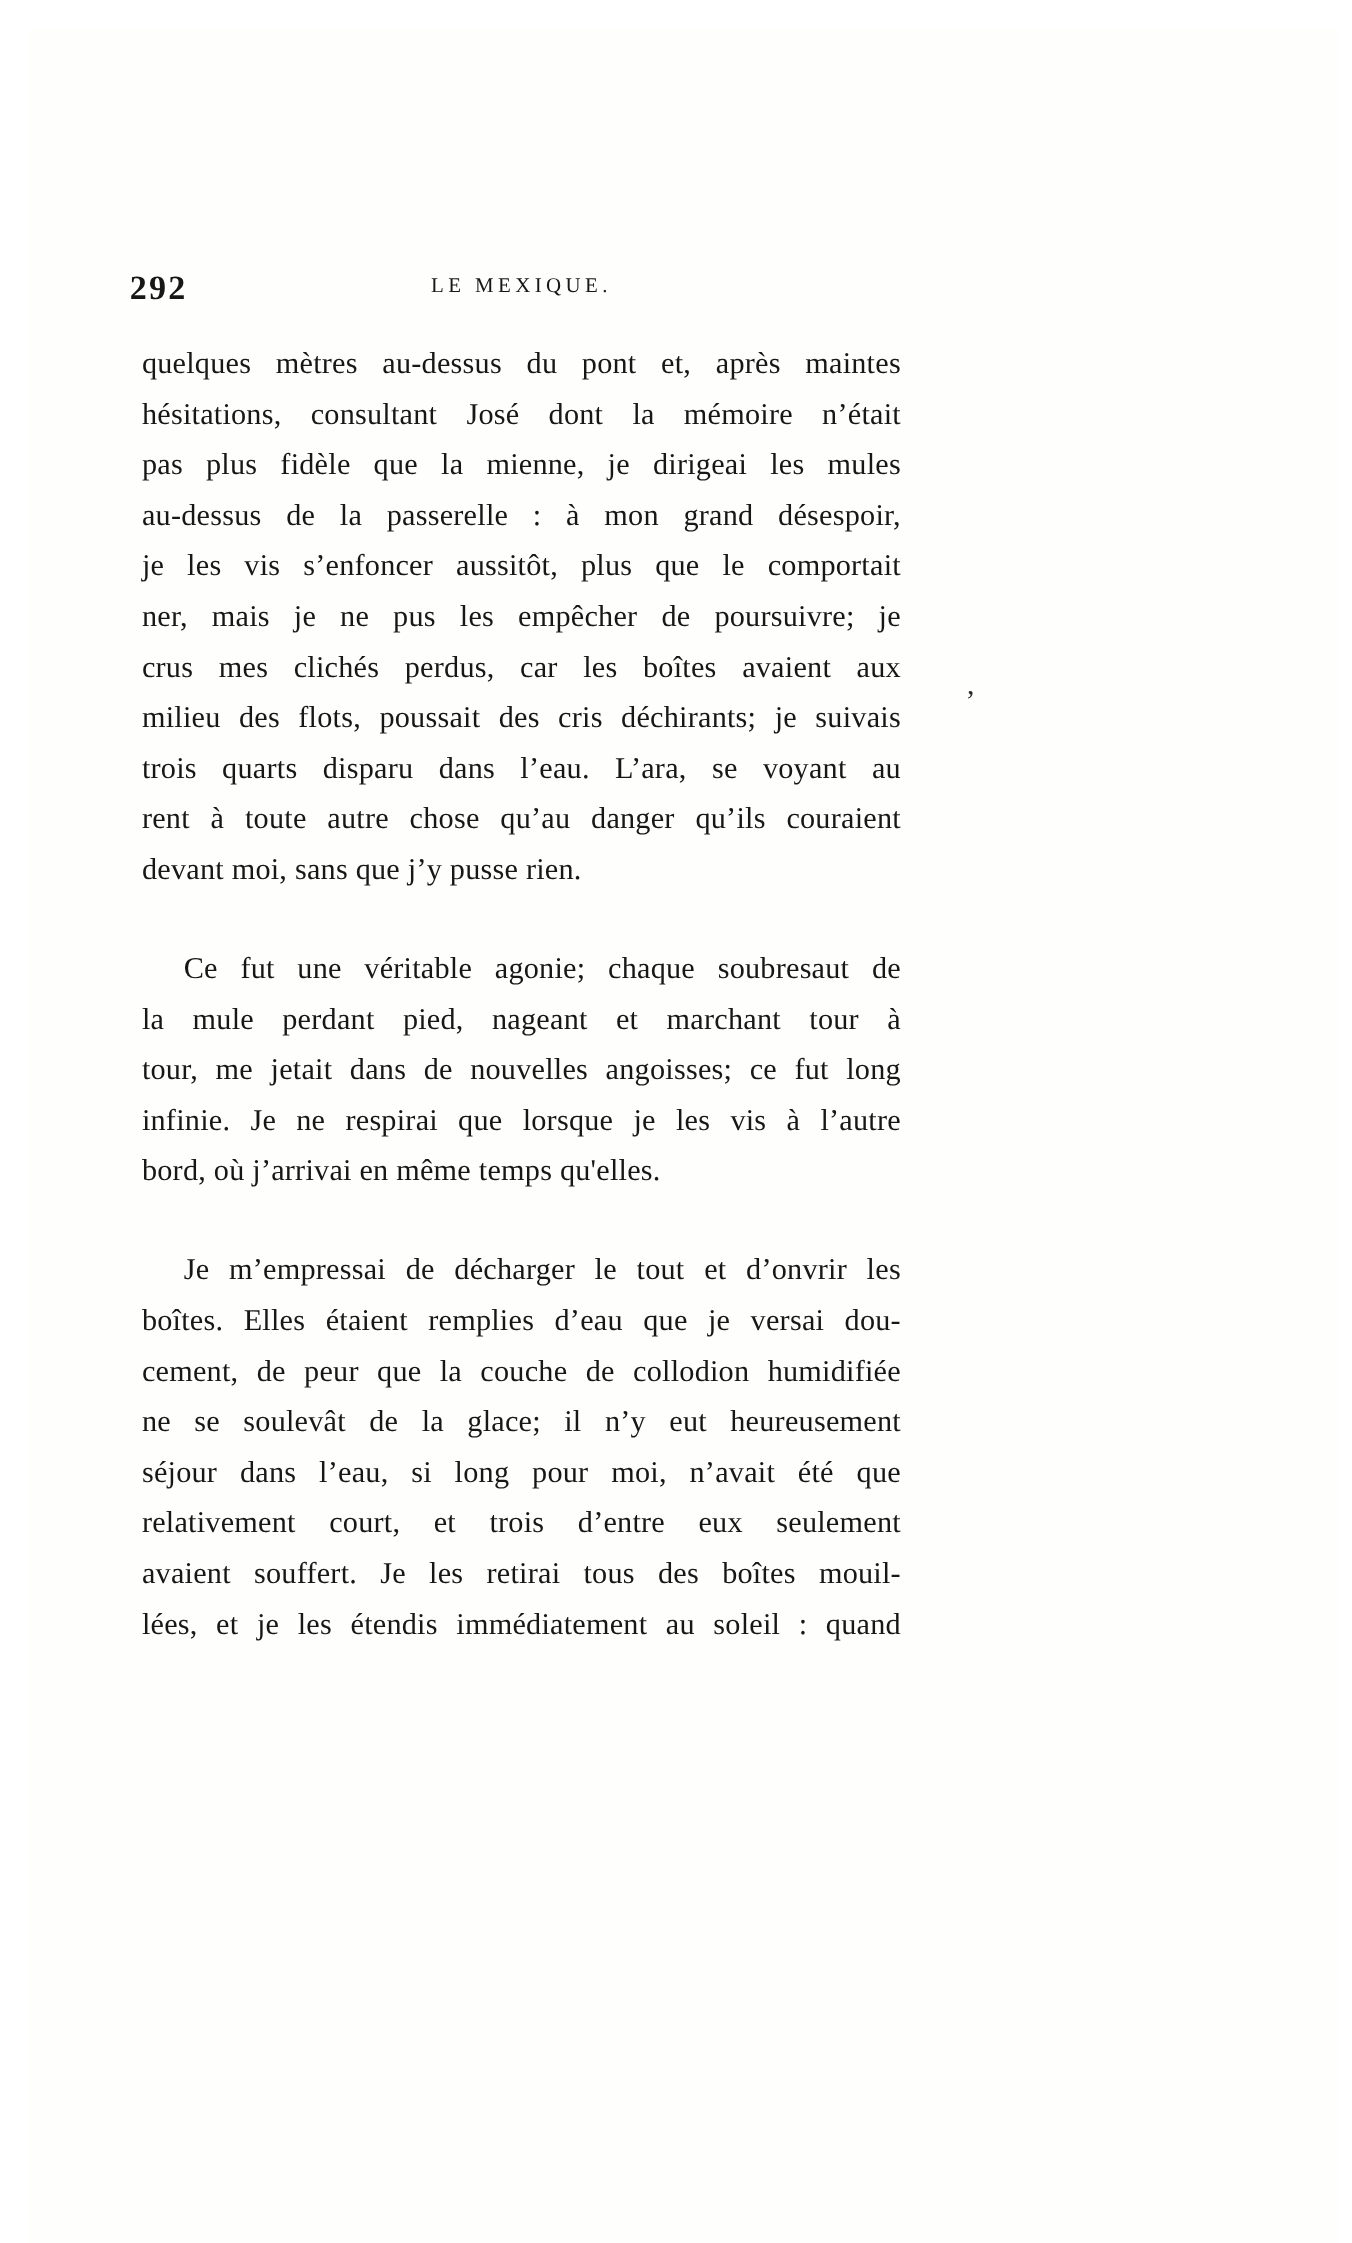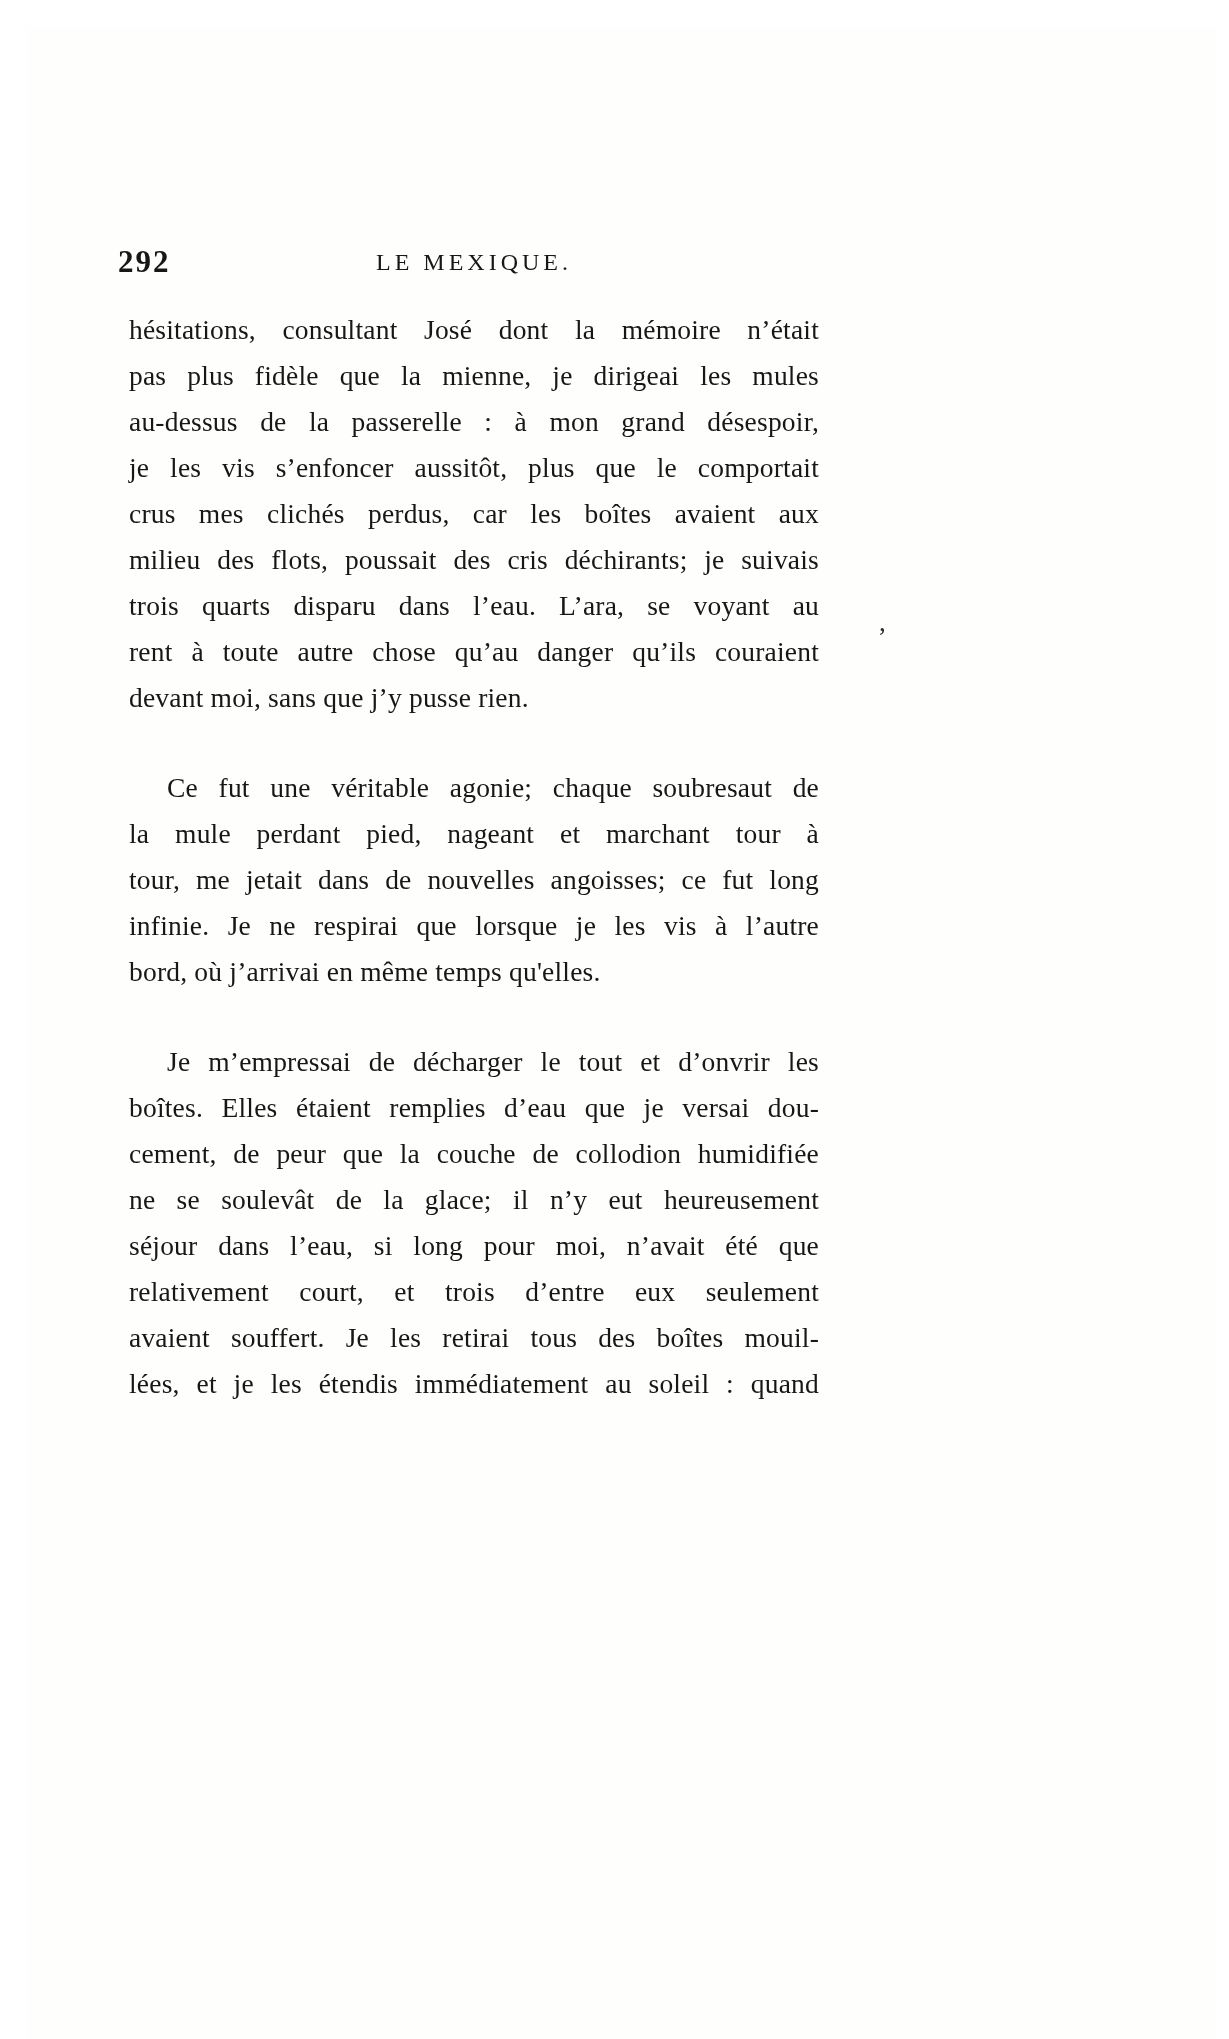--- a/index.html
+++ b/index.html
@@ -30,21 +30,21 @@
     font-size: 31px;
     font-weight: 700;
     letter-spacing: 2px;
   }
   .running-title {
     position: absolute;
     left: 0;
     top: 5px;
     width: 100%;
     text-align: center;
-    font-size: 24px;
+    font-size: 19px;
     font-weight: 500;
     letter-spacing: 4px;
   }
   .body-text {
     font-size: 27.5px;
     line-height: 46px;
     letter-spacing: 0.2px;
   }
   .body-text .line {
     text-align: justify;
@@ -70,24 +70,26 @@
 </head>
 <body>
 
 <div class="page">
   <div class="text-block">
     <div class="page-header">
       <span class="page-number">292</span>
       <span class="running-title">LE MEXIQUE.</span>
     </div>
     <div class="body-text">
+        <div class="line">quelques mètres au-dessus du pont et, après maintes</div>
         <div class="line">hésitations, consultant José dont la mémoire n’était</div>
         <div class="line">pas plus fidèle que la mienne, je dirigeai les mules</div>
         <div class="line">au-dessus de la passerelle : à mon grand désespoir,</div>
         <div class="line">je les vis s’enfoncer aussitôt, plus que le comportait</div>
+        <div class="line">ner, mais je ne pus les empêcher de poursuivre; je</div>
         <div class="line">crus mes clichés perdus, car les boîtes avaient aux</div>
         <div class="line">milieu des flots, poussait des cris déchirants; je suivais</div>
         <div class="line">trois quarts disparu dans l’eau. L’ara, se voyant au</div>
         <div class="line">rent à toute autre chose qu’au danger qu’ils couraient</div>
         <div class="line flush">devant moi, sans que j’y pusse rien.</div>
         <div class="line indent">Ce fut une véritable agonie; chaque soubresaut de</div>
         <div class="line">la mule perdant pied, nageant et marchant tour à</div>
         <div class="line">tour, me jetait dans de nouvelles angoisses; ce fut long</div>
         <div class="line">infinie. Je ne respirai que lorsque je les vis à l’autre</div>
         <div class="line flush">bord, où j’arrivai en même temps qu'elles.</div>

